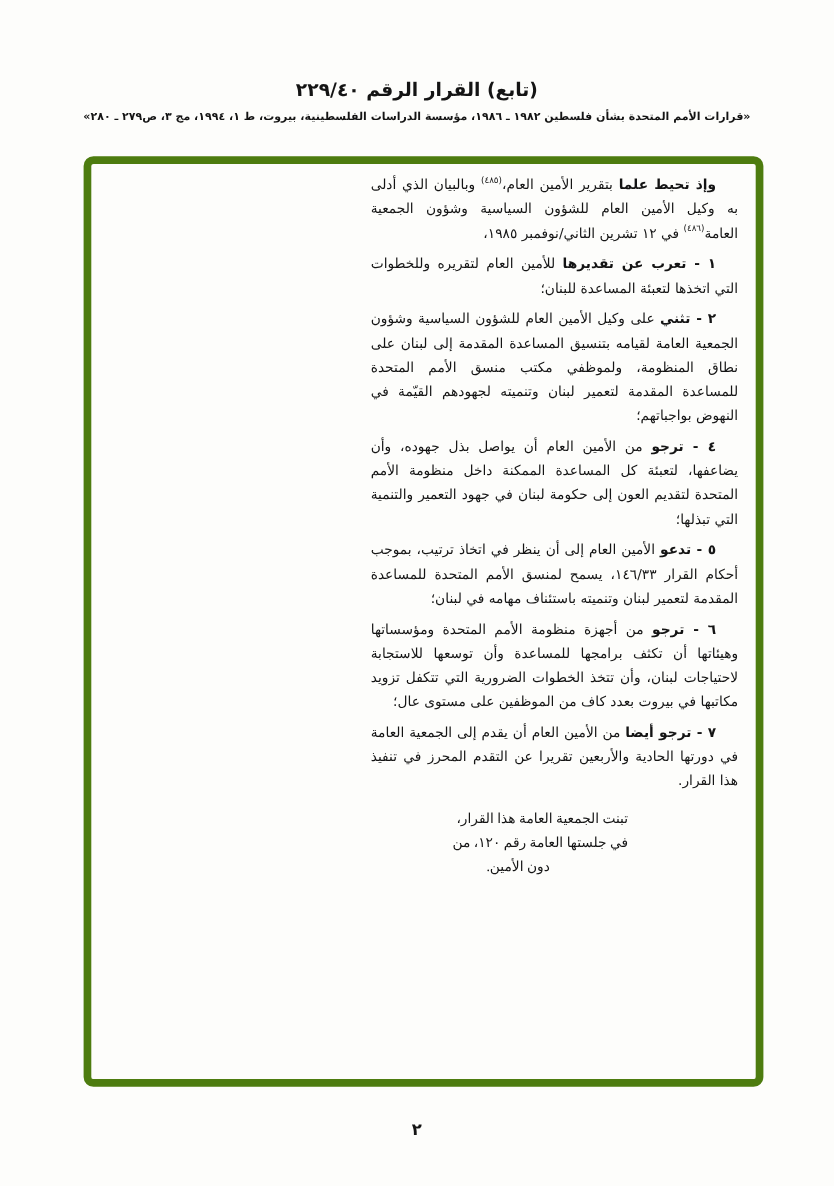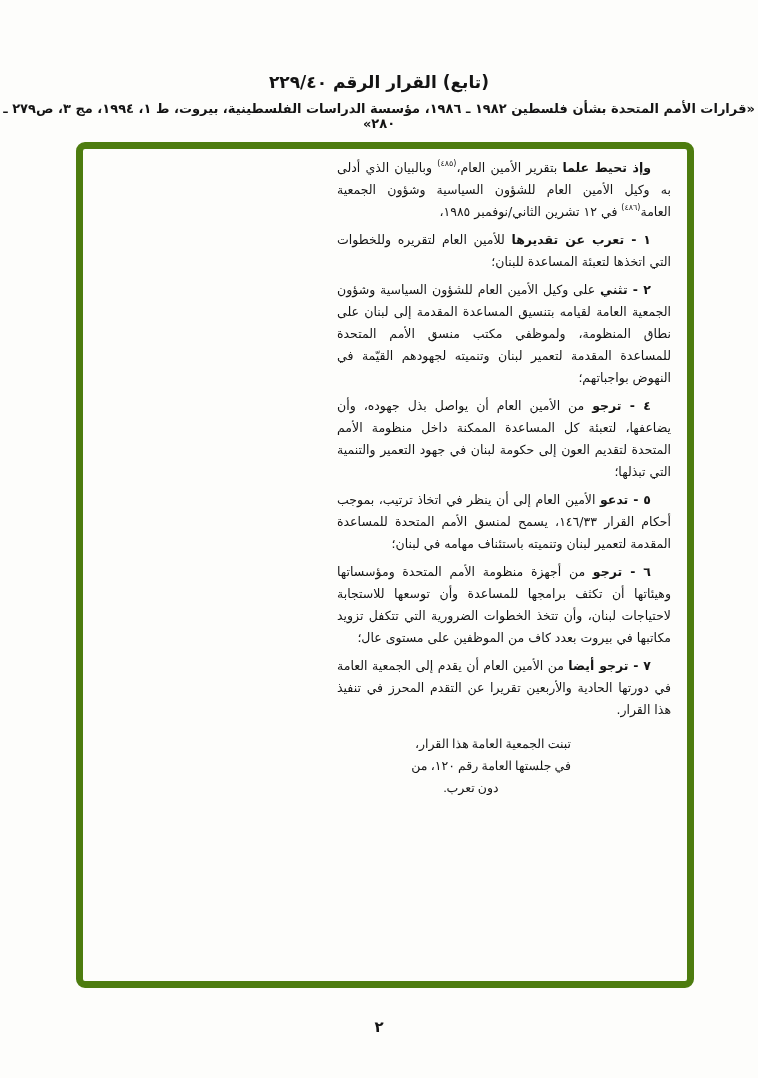--- a/index.html
+++ b/index.html
@@ -20,21 +20,21 @@
     top: 72px; left: 0; width: 100%;
     text-align: center;
     direction: rtl;
   }
   .doc-title {
     font-size: 17px;
     font-weight: 700;
   }
   .citation {
     margin-top: 9px;
-    font-size: 13px;
+    font-size: 10px;
     font-weight: 700;
   }
   .highlight-box {
     position: absolute;
     left: 76px; top: 142px;
     width: 604px; height: 832px;
     border: 7px solid #4d7c0f;
     border-radius: 9px;
     overflow: hidden;
   }
@@ -107,21 +107,21 @@
 
       <p class="para"><span class="lead">٥ - تدعو</span><span> الأمين العام إلى أن ينظر في اتخاذ ترتيب، بموجب أحكام القرار ١٤٦/٣٣، يسمح لمنسق الأمم المتحدة للمساعدة المقدمة لتعمير لبنان وتنميته باستئناف مهامه في لبنان؛</span></p>
 
       <p class="para"><span class="lead">٦ - ترجو</span><span> من أجهزة منظومة الأمم المتحدة ومؤسساتها وهيئاتها أن تكثف برامجها للمساعدة وأن توسعها للاستجابة لاحتياجات لبنان، وأن تتخذ الخطوات الضرورية التي تتكفل تزويد مكاتبها في بيروت بعدد كاف من الموظفين على مستوى عال؛</span></p>
 
       <p class="para"><span class="lead">٧ - ترجو أيضا</span><span> من الأمين العام أن يقدم إلى الجمعية العامة في دورتها الحادية والأربعين تقريرا عن التقدم المحرز في تنفيذ هذا القرار.</span></p>
 
       <div class="adoption">
         <div class="adoption-line">تبنت الجمعية العامة هذا القرار،</div>
         <div class="adoption-line">في جلستها العامة رقم ١٢٠، من</div>
-        <div class="adoption-line">دون تعرب.</div>
+        <div class="adoption-line">دون الأمين.</div>
       </div>
 
 
     </div>
   </div>
 
   <div class="page-number">٢</div>
 
 </div>
 

